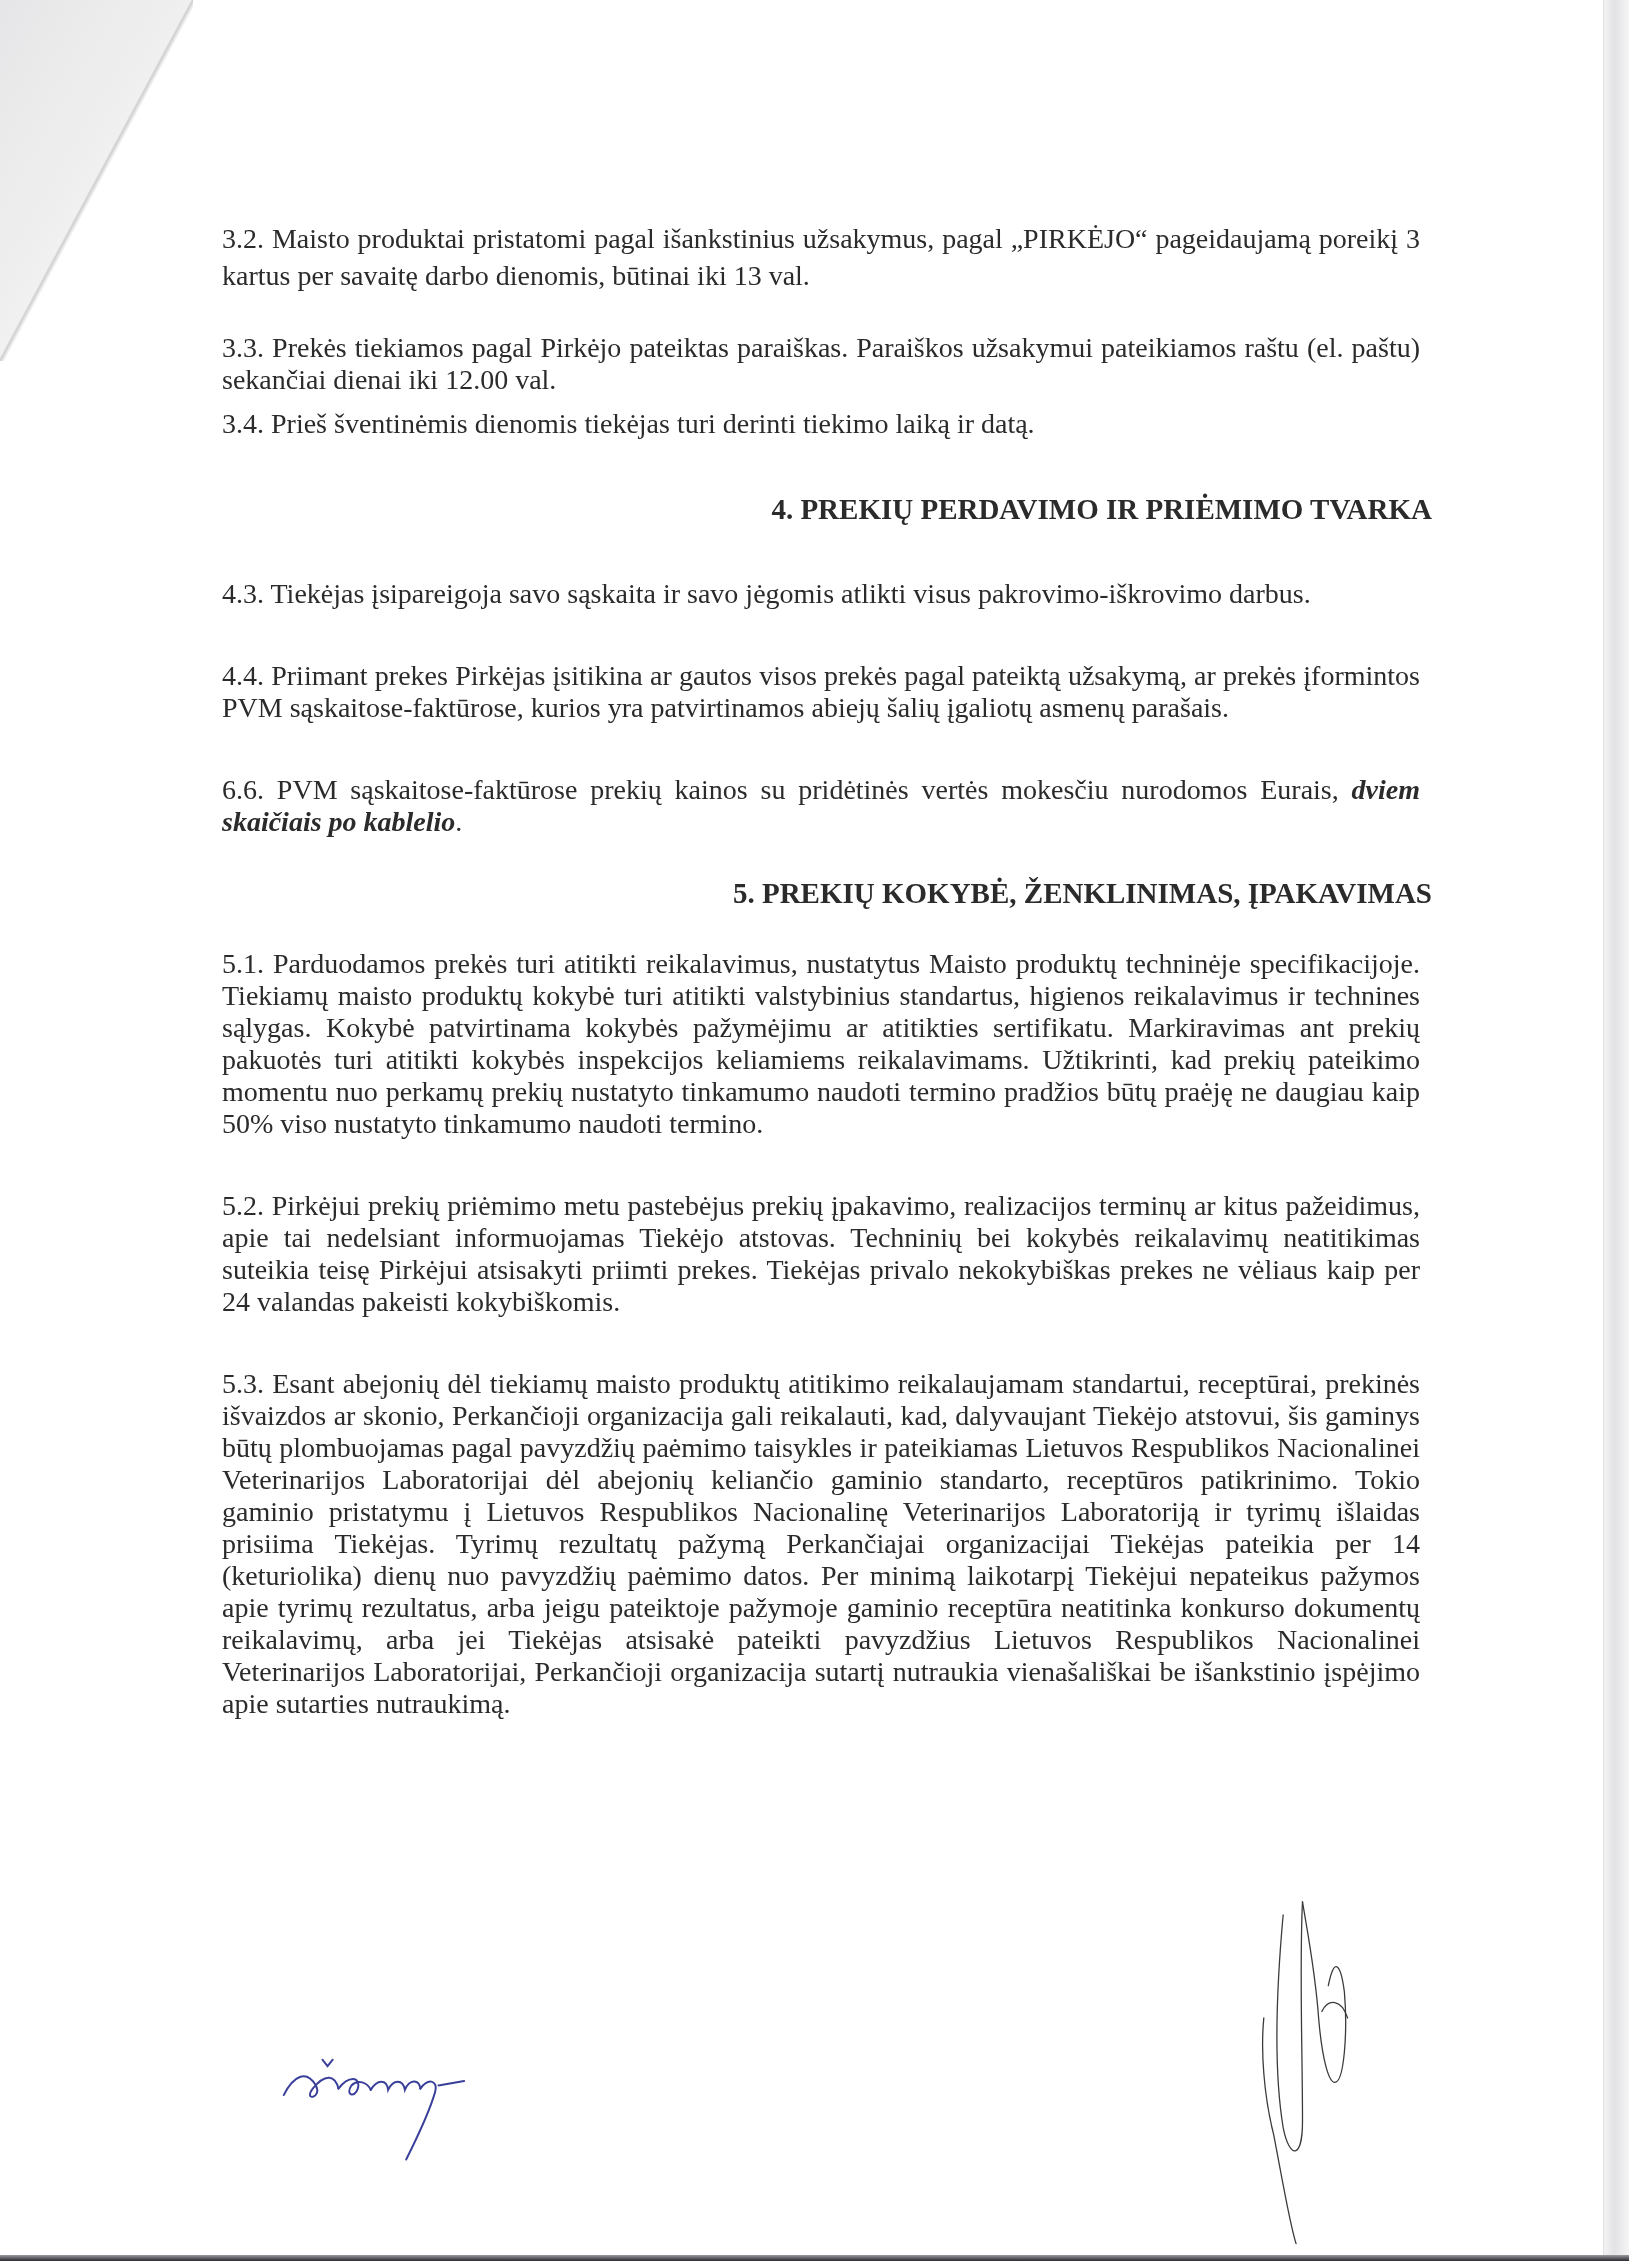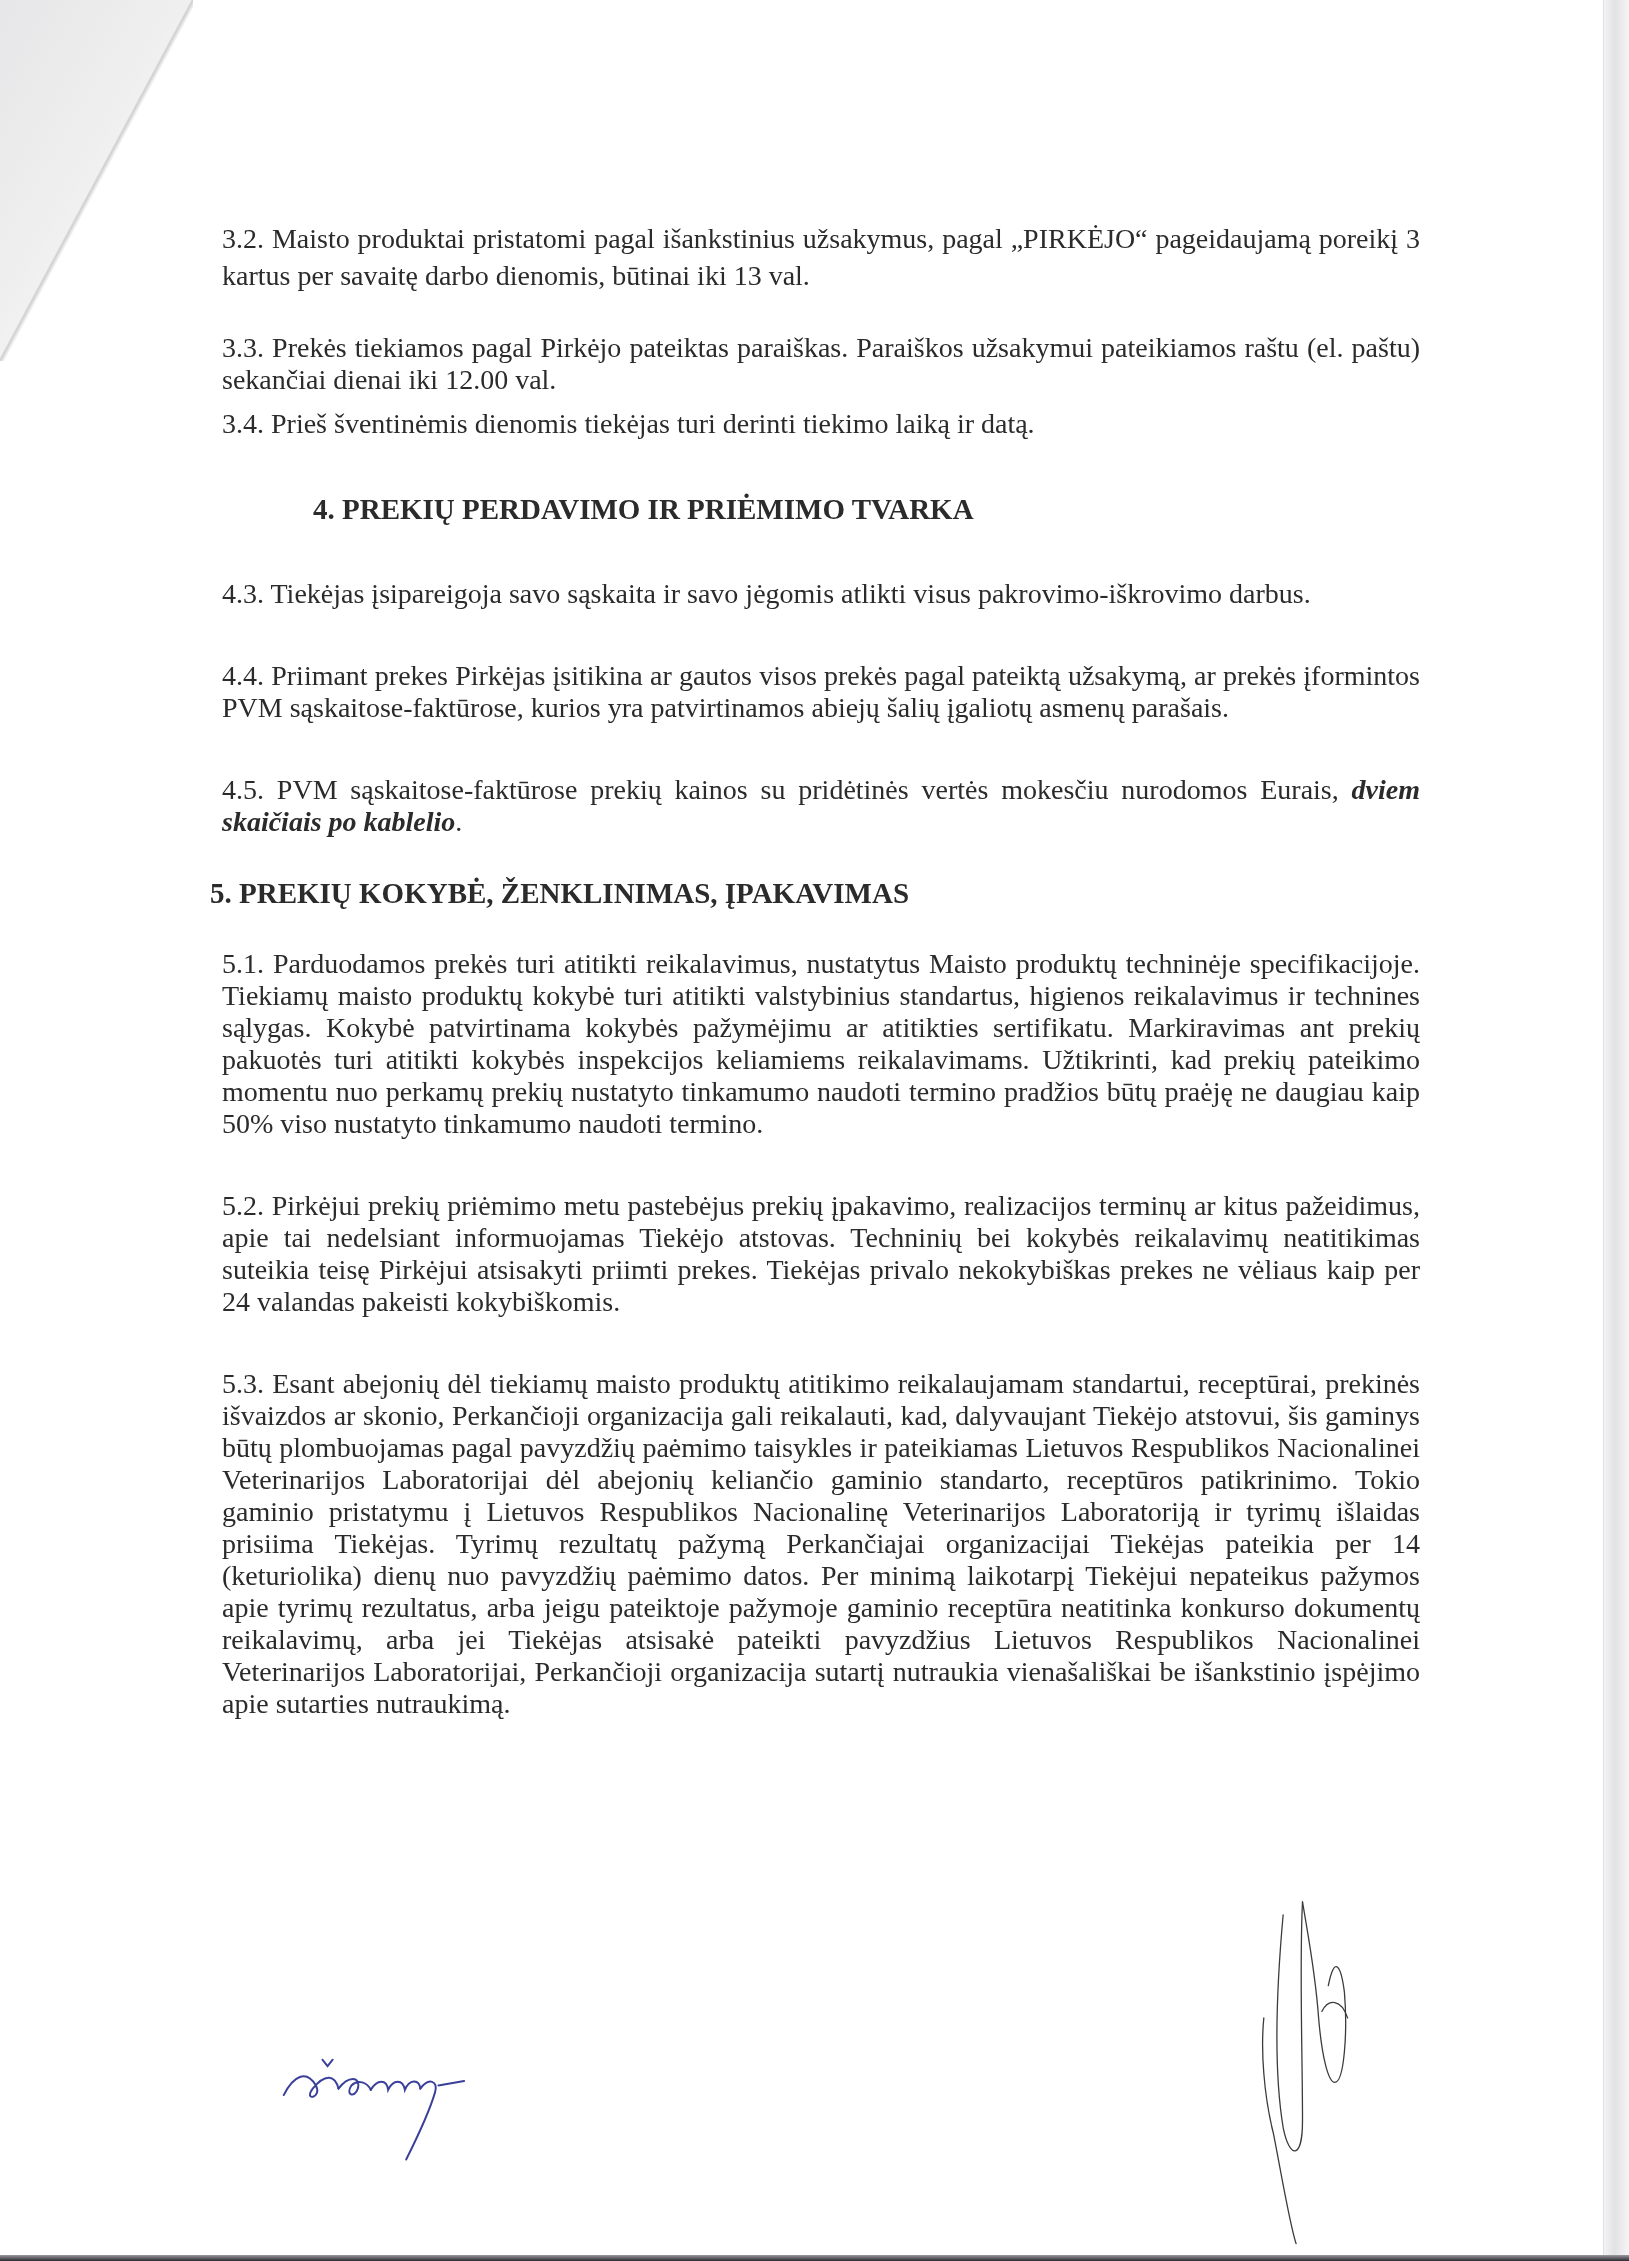--- a/index.html
+++ b/index.html
@@ -66,21 +66,21 @@
       text-align: justify;
       margin: 12px;
     }
     .gap-s { height: 14px; }
     .gap-m { height: 26px; }
     .gap-l { height: 40px; }
     .heading {
       font-weight: bold;
       font-size: 29px;
       line-height: 34px;
-      text-align: left;
+      text-align: right;
       margin: 0;
     }
     .italic-bold {
       font-style: italic;
       font-weight: bold;
     }
     .last-line { text-align-last: left; }
 
     .sig-left {
       position: absolute;
@@ -113,21 +113,21 @@
 
   <div class="gap-l"></div>
   <h2 class="heading" style="padding-left:103px;">4. PREKIŲ PERDAVIMO IR PRIĖMIMO TVARKA</h2>
   <div class="gap-l"></div>
 
   <p class="para last-line">4.3. Tiekėjas įsipareigoja savo sąskaita ir savo jėgomis atlikti visus pakrovimo-iškrovimo darbus.</p>
   <div class="gap-m"></div>
   <p class="para last-line">4.4. Priimant prekes Pirkėjas įsitikina ar gautos visos prekės pagal  pateiktą užsakymą,  ar prekės įformintos PVM sąskaitose-faktūrose, kurios yra patvirtinamos abiejų šalių įgaliotų asmenų parašais.</p>
   <div class="gap-m"></div>
   <p class="para last-line">
-    <span>4.5. PVM sąskaitose-faktūrose prekių kainos su pridėtinės vertės mokesčiu nurodomos Eurais, </span><span class="italic-bold">dviem  skaičiais po kablelio</span><span>.</span>
+    <span>6.6. PVM sąskaitose-faktūrose prekių kainos su pridėtinės vertės mokesčiu nurodomos Eurais, </span><span class="italic-bold">dviem  skaičiais po kablelio</span><span>.</span>
   </p>
 
   <div class="gap-m"></div>
   <h2 class="heading">5. PREKIŲ KOKYBĖ, ŽENKLINIMAS, ĮPAKAVIMAS</h2>
   <div class="gap-m"></div>
 
   <p class="para last-line">5.1. Parduodamos prekės turi atitikti reikalavimus, nustatytus  Maisto produktų techninėje specifikacijoje. Tiekiamų maisto produktų kokybė turi atitikti valstybinius standartus, higienos reikalavimus ir technines sąlygas. Kokybė patvirtinama kokybės pažymėjimu ar atitikties sertifikatu. Markiravimas ant prekių pakuotės turi atitikti kokybės inspekcijos keliamiems reikalavimams. Užtikrinti, kad prekių pateikimo momentu nuo perkamų prekių nustatyto tinkamumo naudoti termino pradžios būtų praėję ne daugiau kaip 50% viso nustatyto tinkamumo naudoti termino.</p>
   <div class="gap-m"></div>
   <p class="para last-line">5.2.  Pirkėjui prekių priėmimo metu pastebėjus prekių įpakavimo, realizacijos terminų ar kitus pažeidimus, apie tai nedelsiant informuojamas Tiekėjo atstovas. Techninių bei kokybės reikalavimų neatitikimas suteikia teisę Pirkėjui atsisakyti priimti prekes. Tiekėjas privalo nekokybiškas prekes ne vėliaus kaip per 24 valandas pakeisti kokybiškomis.</p>
   <div class="gap-m"></div>

